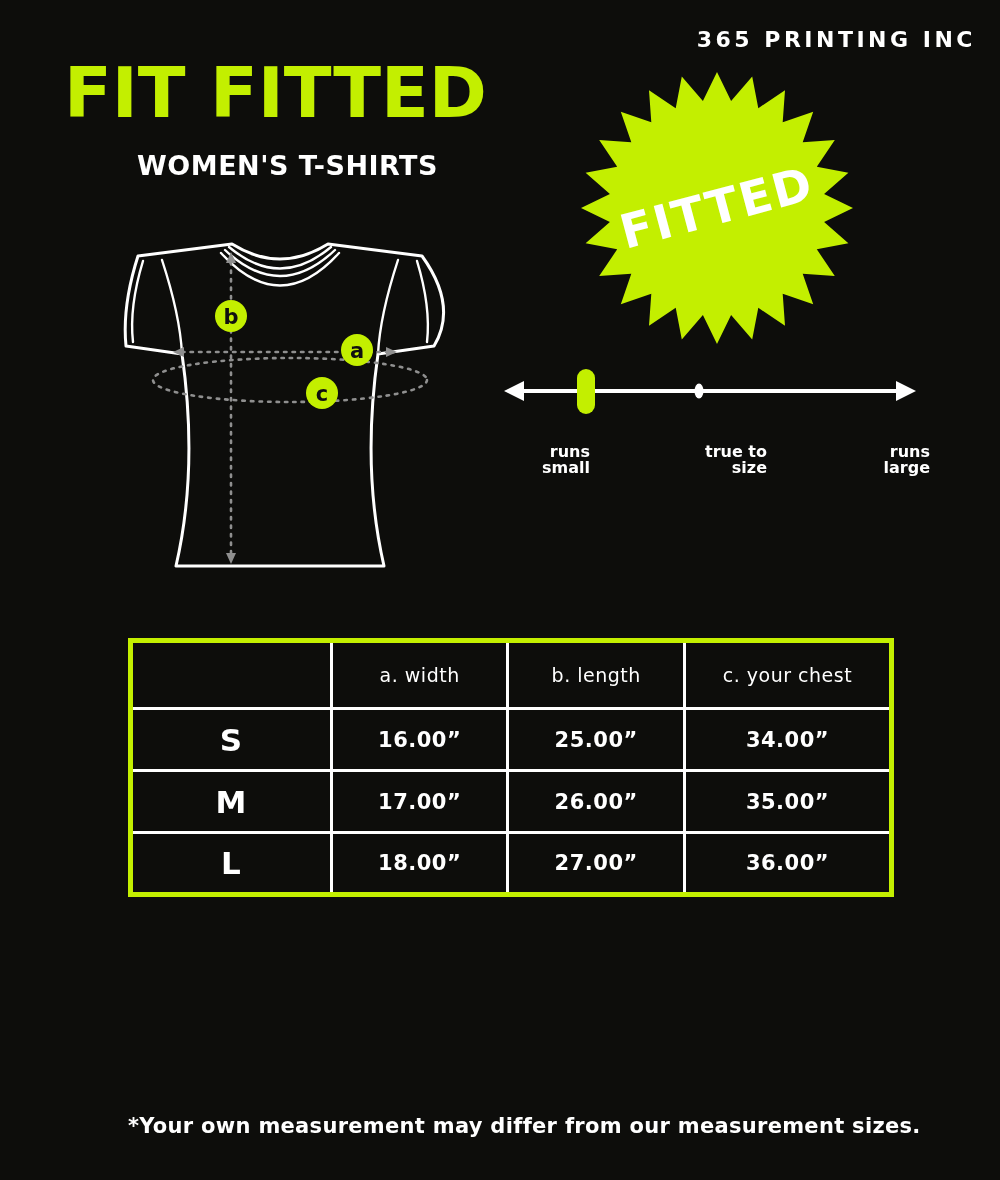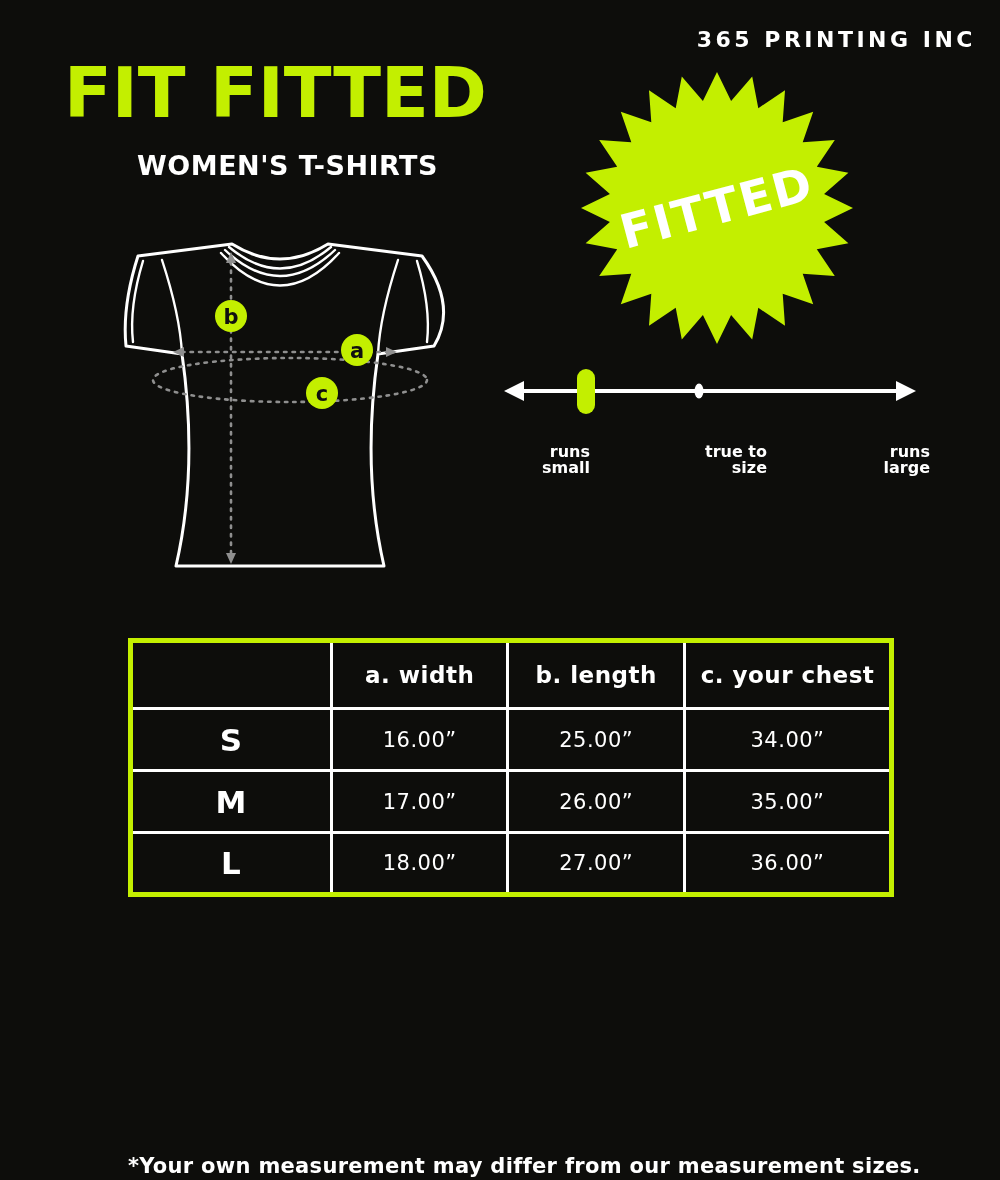--- a/index.html
+++ b/index.html
@@ -68,31 +68,31 @@
   
   .table-wrap{position:absolute;left:128px;top:638px;width:766px;}
   table.size-table{
     width:766px;border-collapse:collapse;table-layout:fixed;
     border:5px solid var(--accent);
   }
   .size-table th,.size-table td{
     border:3px solid #ffffff;color:var(--fg);text-align:center;vertical-align:middle;
     padding:0;
   }
-  .size-table thead th{height:68px;font-size:23px;font-weight:bold;letter-spacing:.5px;}
+  .size-table thead th{height:68px;font-size:19px;font-weight:normal;letter-spacing:.5px;}
   .size-table tbody th{height:62px;font-size:31px;font-weight:bold;letter-spacing:1px;}
-  .size-table tbody td{font-size:21px;font-weight:normal;letter-spacing:.5px;}
+  .size-table tbody td{font-size:21px;font-weight:bold;letter-spacing:.5px;}
   .col-size{width:26.4%;}
   .col-width{width:23.2%;}
   .col-length{width:23.2%;}
   .col-chest{width:27.2%;}
   
   .footnote{
     position:absolute;left:128px;top:1114px;width:766px;text-align:left;
-    font-size:21px;font-weight:bold;letter-spacing:.3px;white-space:nowrap;margin-top:40px;
+    font-size:21px;font-weight:bold;letter-spacing:.3px;white-space:nowrap;
   }
 </style>
 </head>
 <body>
 
 <div class="canvas">
 
   <div class="brand">365 PRINTING INC</div>
 
   <div class="title-block">

